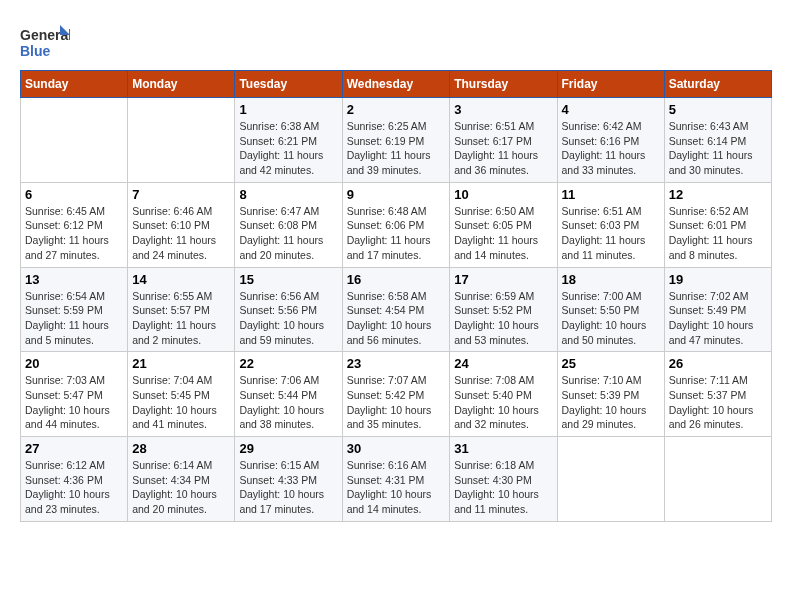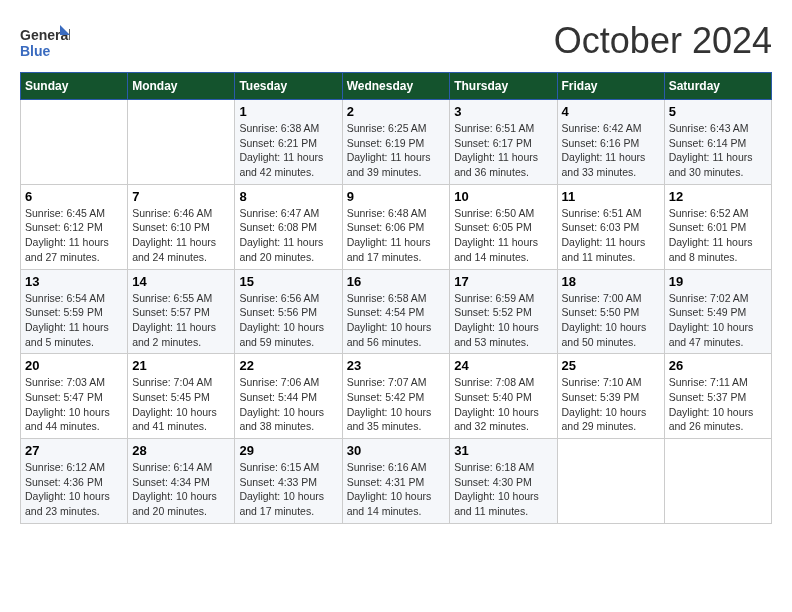--- a/index.html
+++ b/index.html
@@ -40,21 +40,21 @@
     .location {
       font-size: 16px;
       color: #555;
     }
     table {
       width: 100%;
       border-collapse: collapse;
       font-size: 11px;
     }
     thead tr th {
-      background-color: #14532d;
+      background-color: #c2410c;
       color: #fff;
       padding: 6px 4px;
       text-align: left;
       font-size: 12px;
       border: 1px solid #2a5aaa;
     }
     tbody tr td {
       border: 1px solid #ccc;
       vertical-align: top;
       padding: 4px;
@@ -89,21 +89,20 @@
   <div class="logo">
     <div class="logo-icon">
       <svg width="50" height="40" viewBox="0 0 50 40">
         <text x="0" y="20" font-size="14" font-weight="bold" fill="#333">General</text>
         <text x="0" y="36" font-size="14" font-weight="bold" fill="#3a6bbf">Blue</text>
         <polygon points="40,5 50,15 40,15" fill="#3a6bbf"></polygon>
       </svg>
     </div>
   </div>
   <div class="title-block">
-    <div class="month-title">October 2024</div>
   </div>
 </div>
 
 <table>
   <thead>
     <tr id="header-row">
     <th>Sunday</th>
         <th>Monday</th>
         <th>Tuesday</th>
         <th>Wednesday</th>

